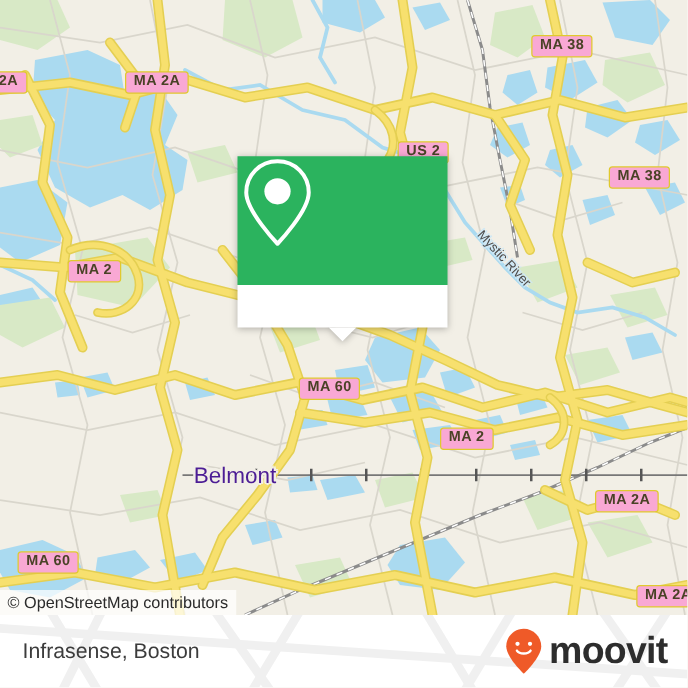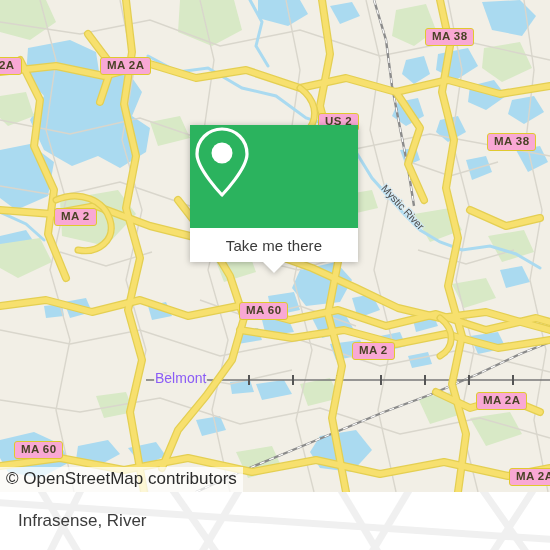--- a/index.html
+++ b/index.html
@@ -29,22 +29,22 @@
     letter-spacing:.4px;
     padding:2px 6px 3px 6px;
     line-height:11px;
     white-space:nowrap;
     font-family:"Liberation Sans", sans-serif;
   }
 
   
   .place-label{
     position:absolute;
-    color:#8b5cf6;
-    font-size:14px;
+    color:#4c1d95;
+    font-size:18px;
     font-weight:normal;
     white-space:nowrap;
     text-shadow:
       -1.5px -1.5px 0 #f2efe6, 1.5px -1.5px 0 #f2efe6,
       -1.5px  1.5px 0 #f2efe6, 1.5px  1.5px 0 #f2efe6,
        0 -1.8px 0 #f2efe6, 0 1.8px 0 #f2efe6,
       -1.8px 0 0 #f2efe6, 1.8px 0 0 #f2efe6;
   }
   .river-label{
     position:absolute;
@@ -55,21 +55,21 @@
     text-shadow:
       -1.2px -1.2px 0 #cfe8f5, 1.2px -1.2px 0 #cfe8f5,
       -1.2px  1.2px 0 #cfe8f5, 1.2px  1.2px 0 #cfe8f5;
   }
 
   
   .attribution{
     position:absolute;left:0;bottom:0;
     background:rgba(255,255,255,.72);
     color:#2b2b2b;
-    font-size:17px;
+    font-size:13px;
     padding:2px 6px 3px 6px;
     white-space:nowrap;
   }
 
   
   .callout{
     position:absolute;left:190px;top:125px;width:168px;
     filter:drop-shadow(0 1px 3px rgba(0,0,0,.28));
   }
   .callout-top{
@@ -304,38 +304,46 @@
     <div class="attribution">© OpenStreetMap contributors</div>
 
     <div class="callout">
       <div class="callout-top">
         <svg width="64" height="74" viewBox="0 0 64 74">
           <path d="M32 4 C18 4 7 15 7 29 C7 44 32 70 32 70 C32 70 57 44 57 29 C57 15 46 4 32 4 Z" fill="none" stroke="#ffffff" stroke-width="3.2" stroke-linejoin="round"></path>
           <circle cx="32" cy="28" r="10.5" fill="#ffffff"></circle>
         </svg>
       </div>
       <div class="callout-bottom">
-        <span class="cta">Take me there</span>
         <span class="callout-tail"></span>
       </div>
     </div>
   </div>
 
   <div class="footer">
     <svg class="watermark" width="550" height="58" viewBox="0 0 550 58">
       <g stroke="#f0f0f0" stroke-width="7" fill="none">
         <path d="M30,-20 L90,80"></path>
         <path d="M90,-20 L40,80"></path>
         <path d="M160,-20 L230,80"></path>
         <path d="M250,-20 L190,80"></path>
         <path d="M330,-20 L390,80"></path>
         <path d="M420,-20 L360,80"></path>
         <path d="M470,-20 L540,80"></path>
         <path d="M545,-20 L480,80"></path>
         <path d="M-10,10 L560,48"></path>
       </g>
     </svg>
 
-    <div class="footer-title">Infrasense, River</div>
-
+    <div class="footer-title">Infrasense, Boston</div>
+
+    <div class="brand">
+      <svg width="30" height="38" viewBox="0 0 30 38">
+        <path d="M15 1 C7.3 1 1 7.3 1 15 C1 24 15 37 15 37 C15 37 29 24 29 15 C29 7.3 22.7 1 15 1 Z" fill="#ef5a28"></path>
+        <circle cx="10" cy="13" r="1.7" fill="#ffffff"></circle>
+        <circle cx="20" cy="13" r="1.7" fill="#ffffff"></circle>
+        <path d="M9.5 18.5 C11.5 21.6 18.5 21.6 20.5 18.5" stroke="#ffffff" stroke-width="1.9" fill="none" stroke-linecap="round"></path>
+      </svg>
+      <span class="brand-name">moovit</span>
+    </div>
   </div>
 
 </div>
 
 </body></html>

